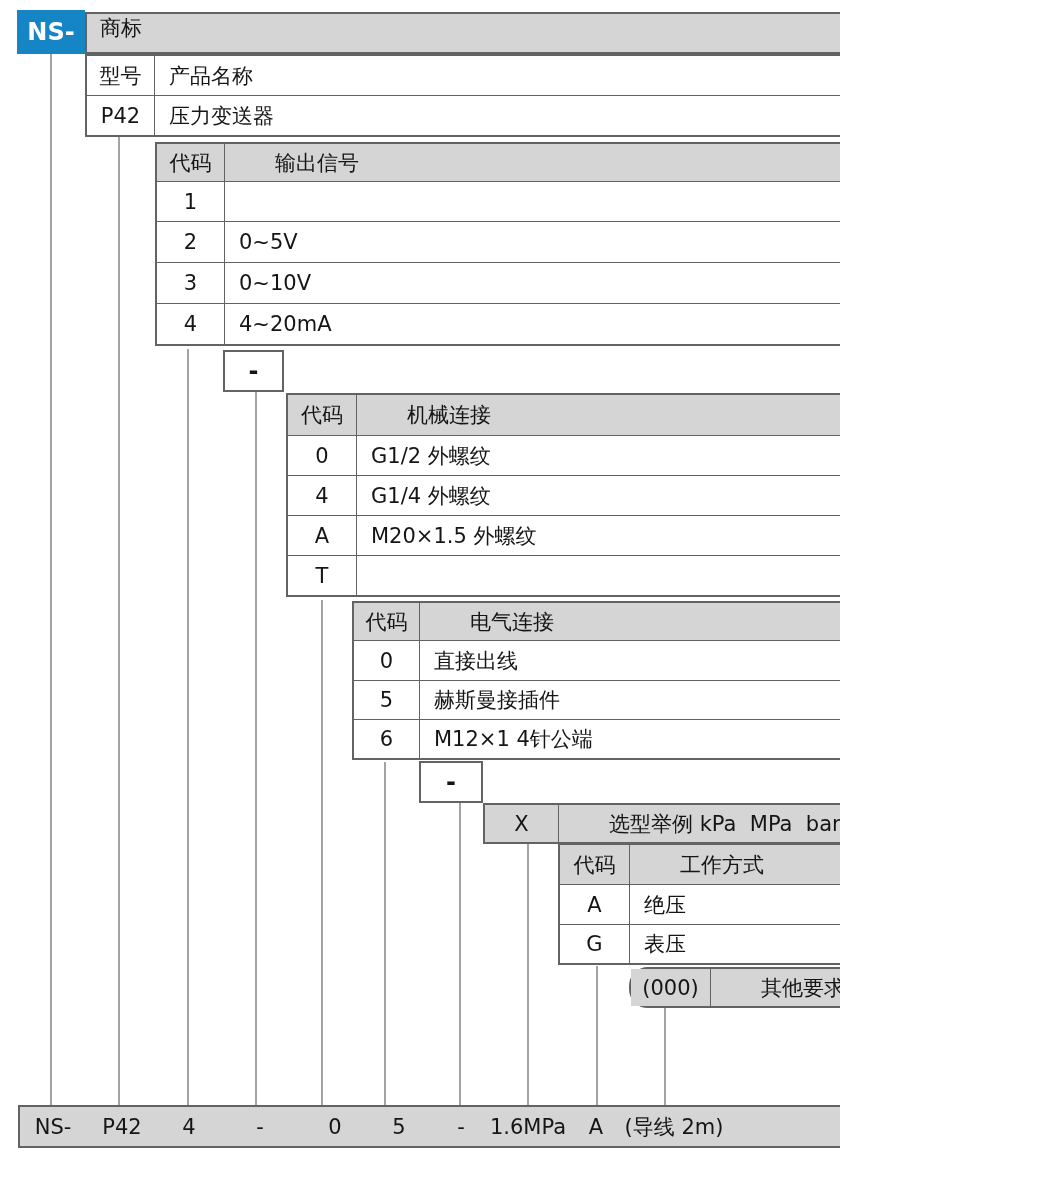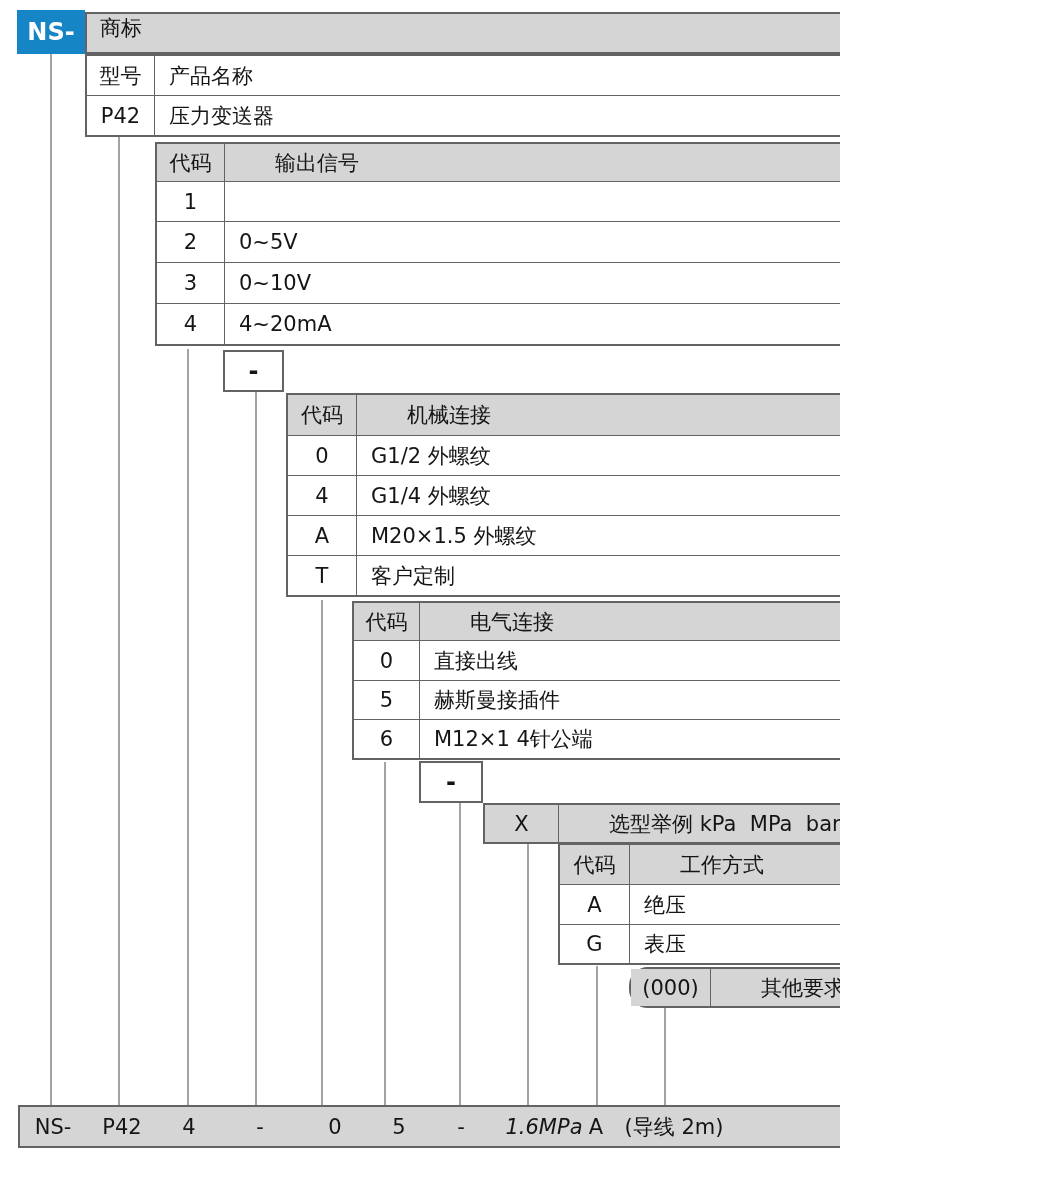--- a/index.html
+++ b/index.html
@@ -117,21 +117,20 @@
     <div class="row" style="height:40px;">
       <div class="c1" style="width:69px;">4</div>
       <div class="c2">G1/4 外螺纹</div>
     </div>
     <div class="row" style="height:40px;">
       <div class="c1" style="width:69px;">A</div>
       <div class="c2">M20×1.5 外螺纹</div>
     </div>
     <div class="row" style="height:40px;">
       <div class="c1" style="width:69px;">T</div>
-      <div class="c2">客户定制</div>
     </div>
   </div>
 
   <div class="tbl" style="left:352px;top:601px;width:688px;">
     <div class="row hdr" style="height:37px;">
       <div class="c1" style="width:66px;">代码</div>
       <div class="c2">电气连接</div>
     </div>
     <div class="row" style="height:40px;">
       <div class="c1" style="width:66px;">0</div>
@@ -181,21 +180,21 @@
   </div>
 
   <div class="bar">
     <span class="bar-item" style="left:33px;">NS-</span>
     <span class="bar-item" style="left:102px;">P42</span>
     <span class="bar-item" style="left:169px;">4</span>
     <span class="bar-item" style="left:240px;">-</span>
     <span class="bar-item" style="left:315px;">0</span>
     <span class="bar-item" style="left:379px;">5</span>
     <span class="bar-item" style="left:441px;">-</span>
-    <span class="bar-item" style="left:524px;font-style:italic;">1.6MPa</span>
+    <span class="bar-item" style="left:508px;">1.6MPa</span>
     <span class="bar-item" style="left:576px;">A</span>
     <span class="bar-item" style="left:654px;">(导线 2m)</span>
 
     <div class="caption-wrap">
       <span class="arrow">
         <span class="arrow-head"></span>
         <span class="arrow-tail"></span>
       </span>
       <span class="caption-text">选型举例</span>
     </div>

